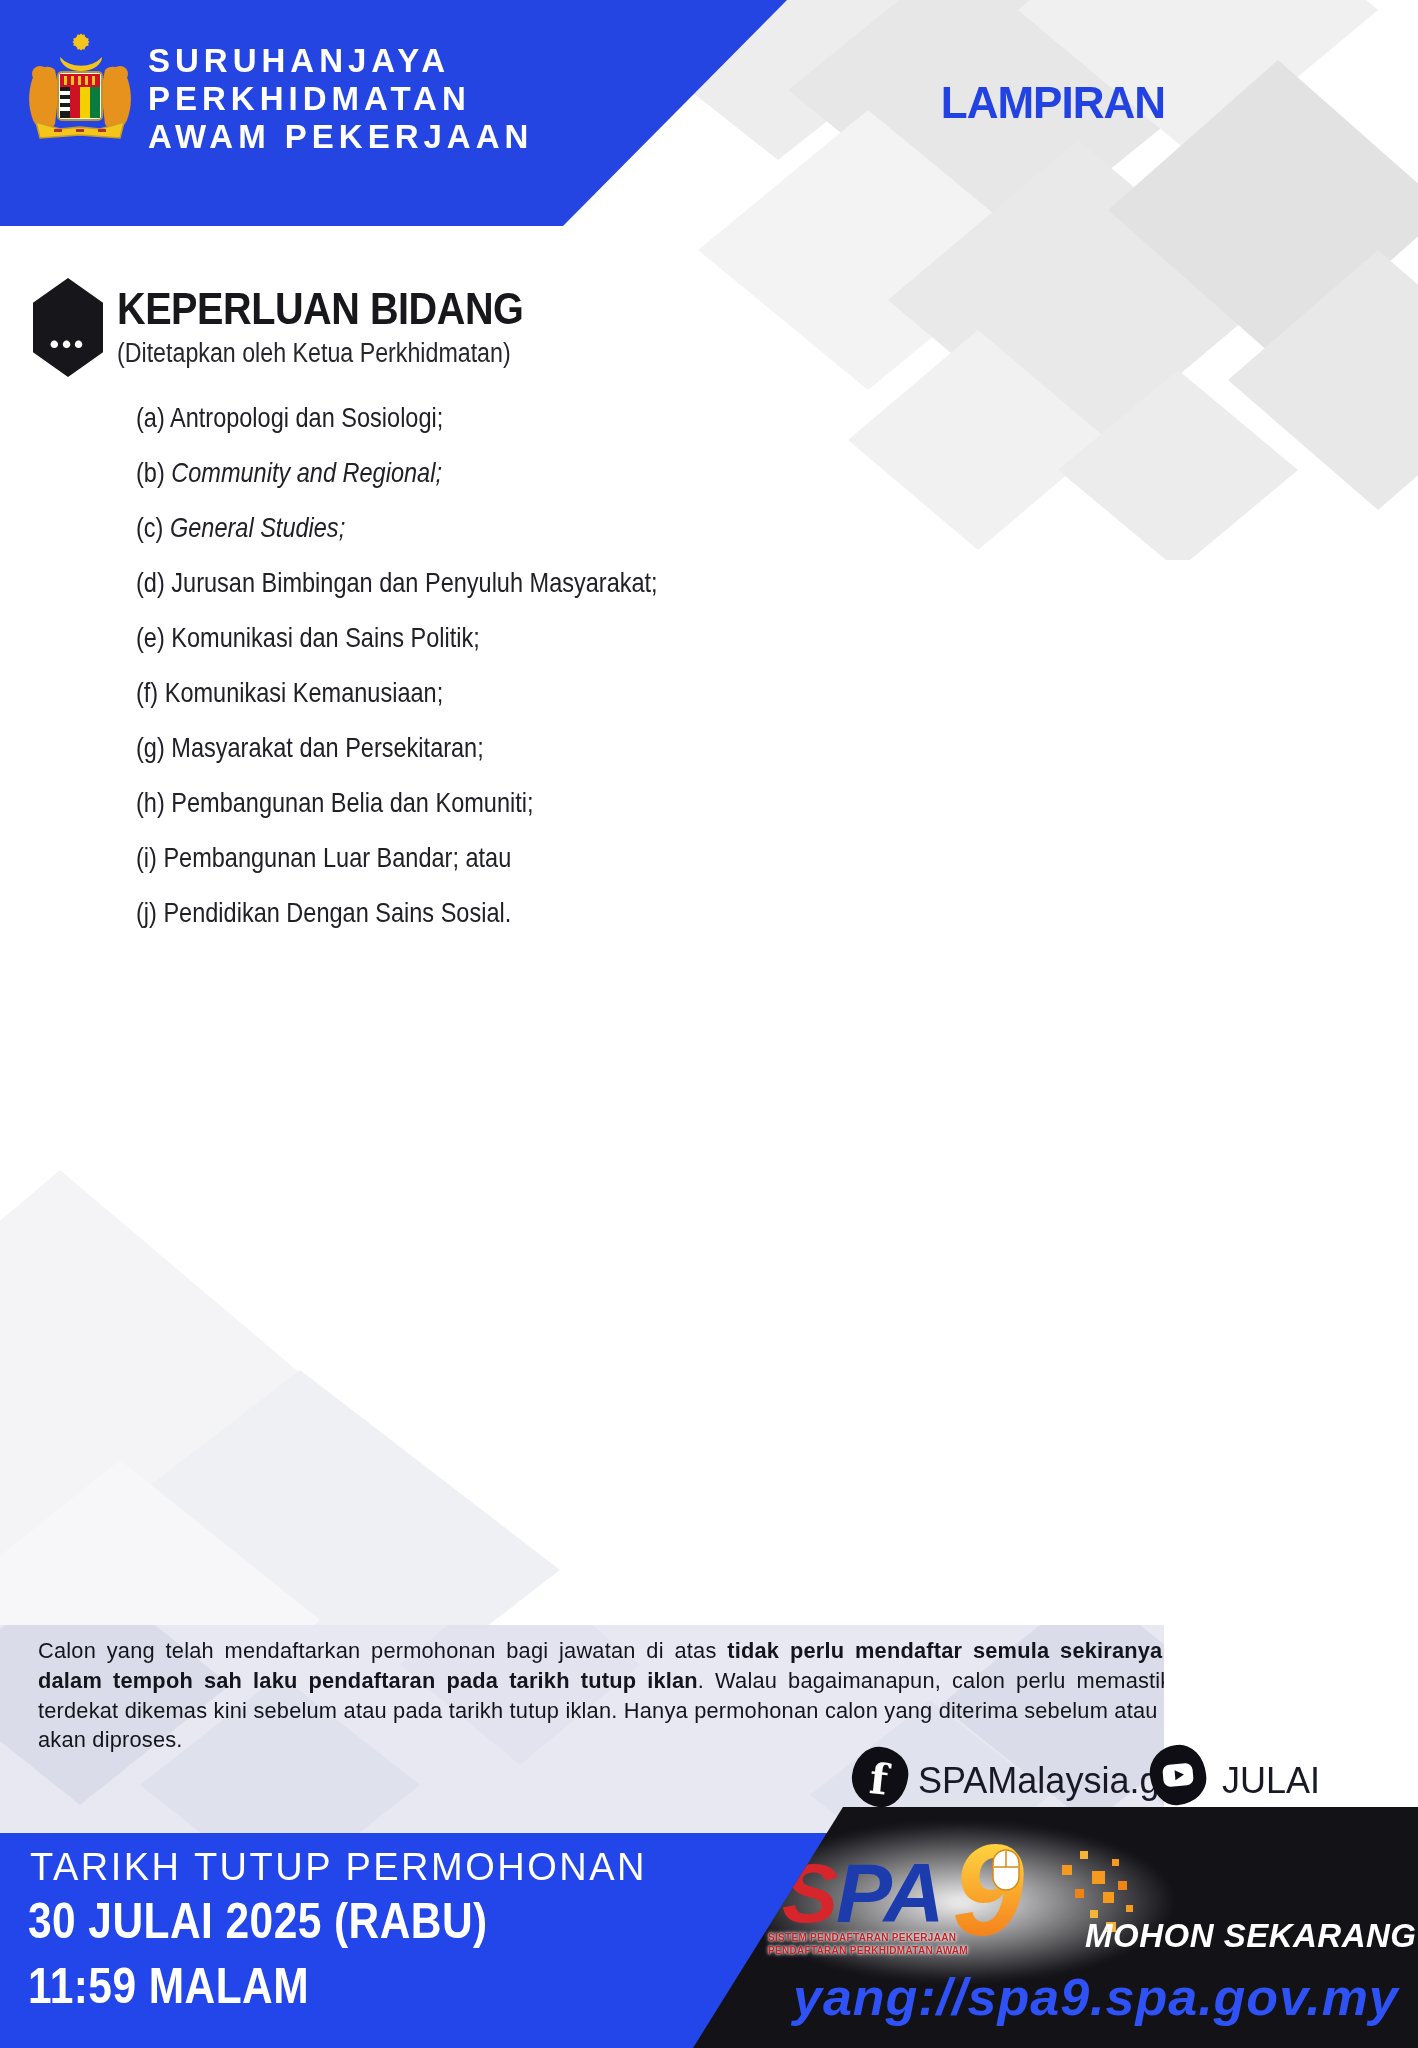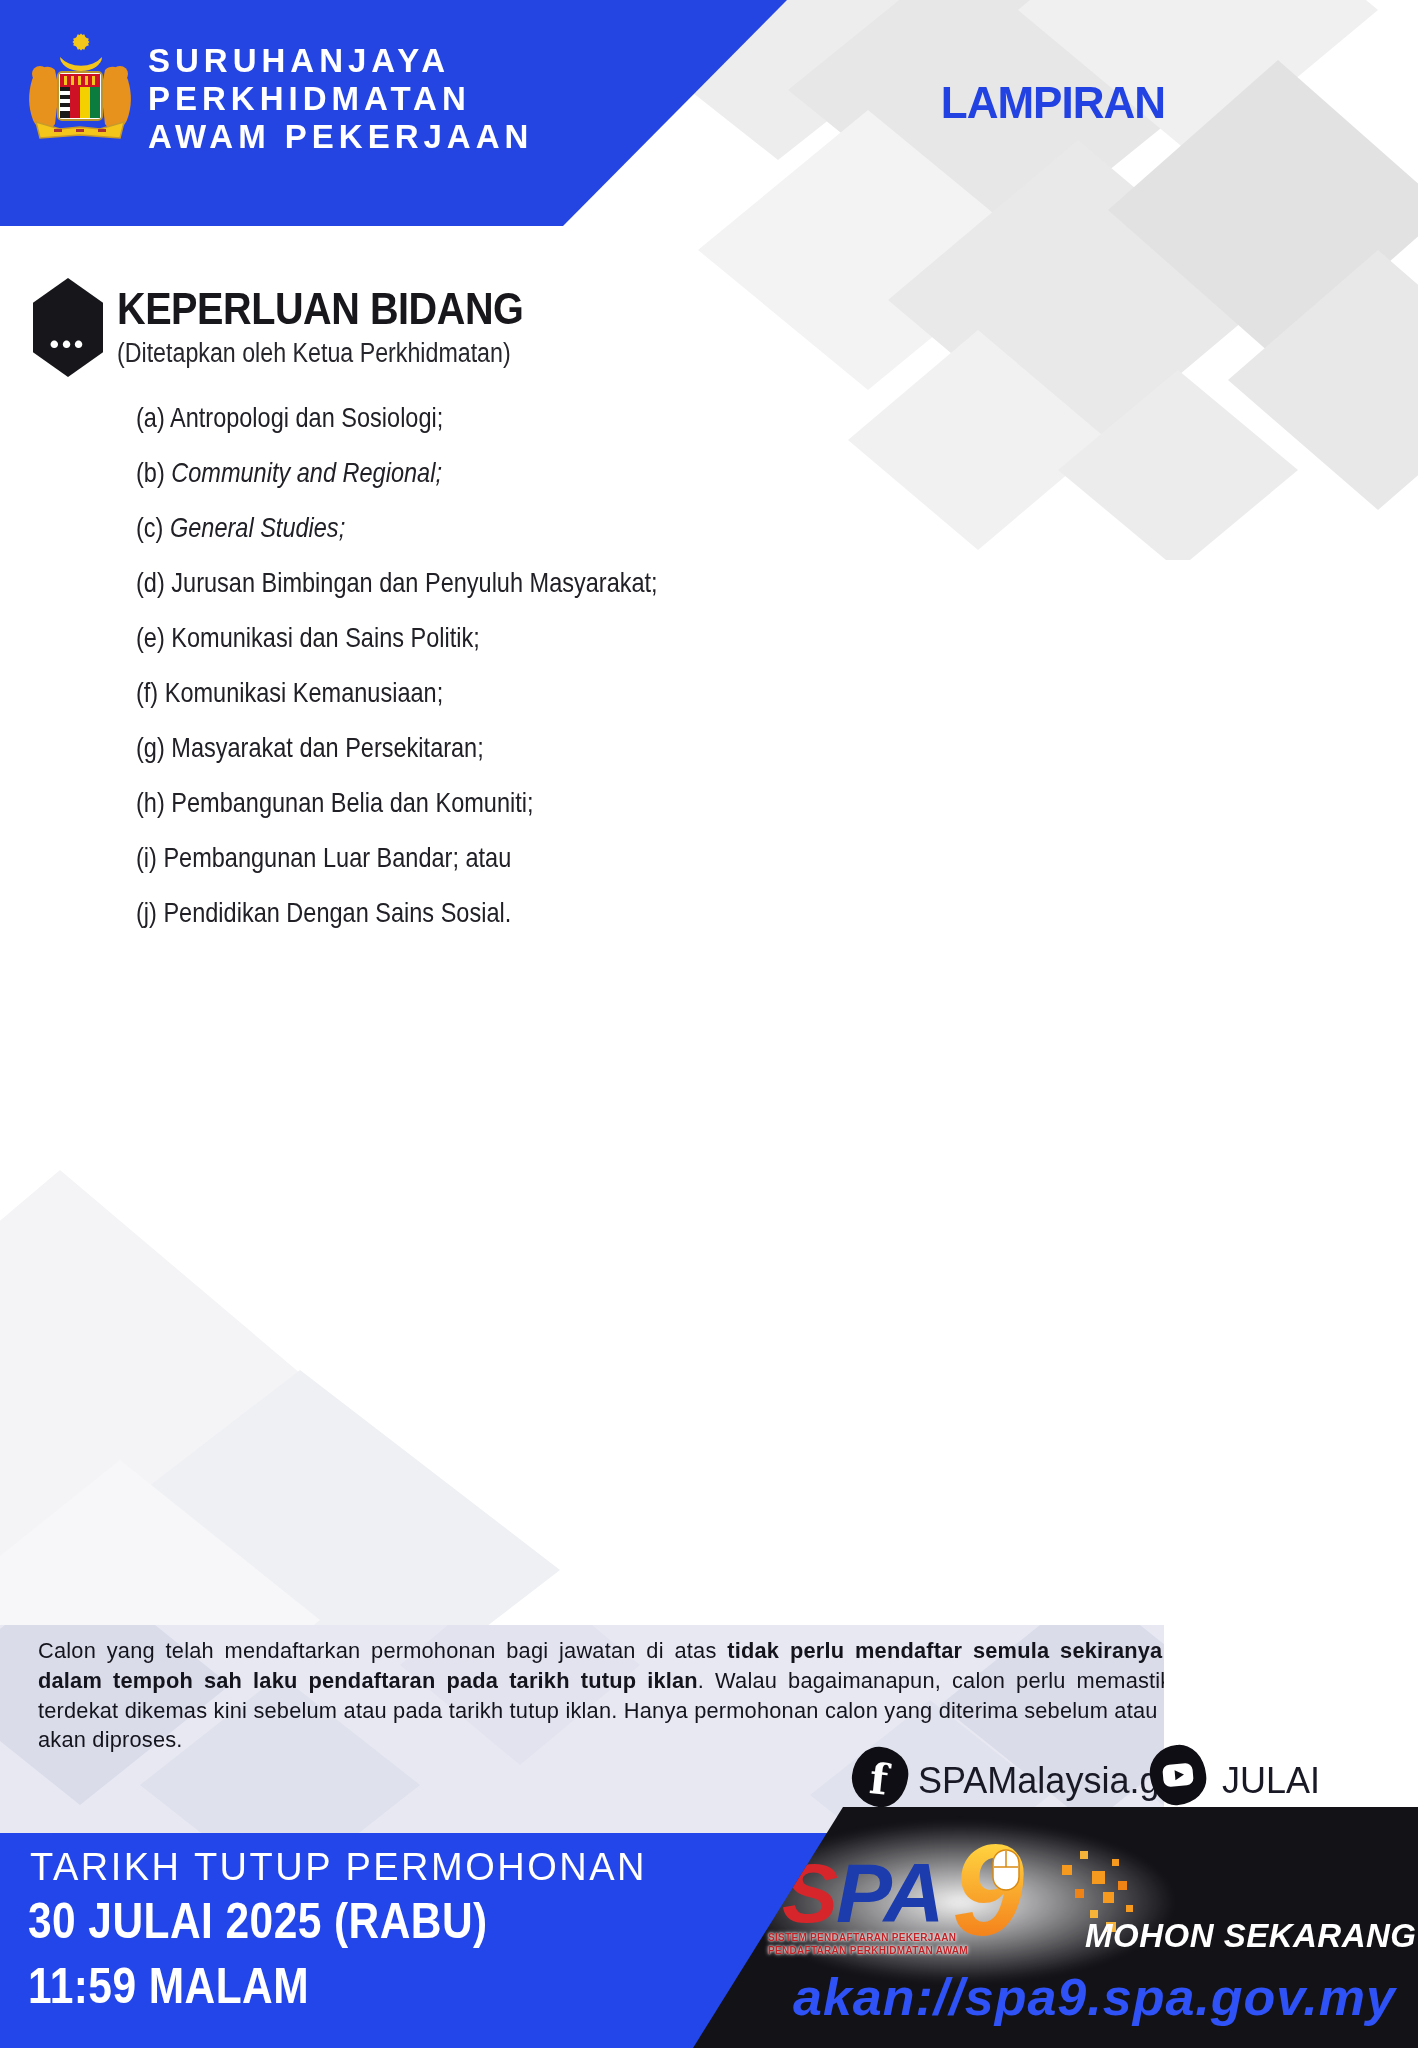--- a/index.html
+++ b/index.html
@@ -221,16 +221,16 @@
       <span class="px" style="left:1126px;top:98px;width:7px;height:7px;"></span>
       <span class="px" style="left:1106px;top:115px;width:10px;height:10px;background:#f6b33a;"></span>
     </div>
 
     <div class="abs tagline">
       <div>SISTEM PENDAFTARAN PEKERJAAN</div>
       <div>PENDAFTARAN PERKHIDMATAN AWAM</div>
     </div>
 
     <div class="abs cta">MOHON SEKARANG !!!</div>
-    <div class="abs url">akan://spa9.spa.gov.my</div>
+    <div class="abs url">yang://spa9.spa.gov.my</div>
   </div>
 
 </div>
 
 </body></html>

